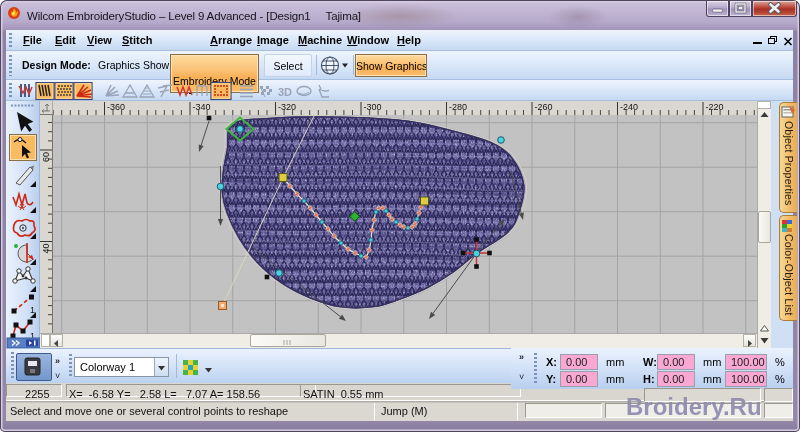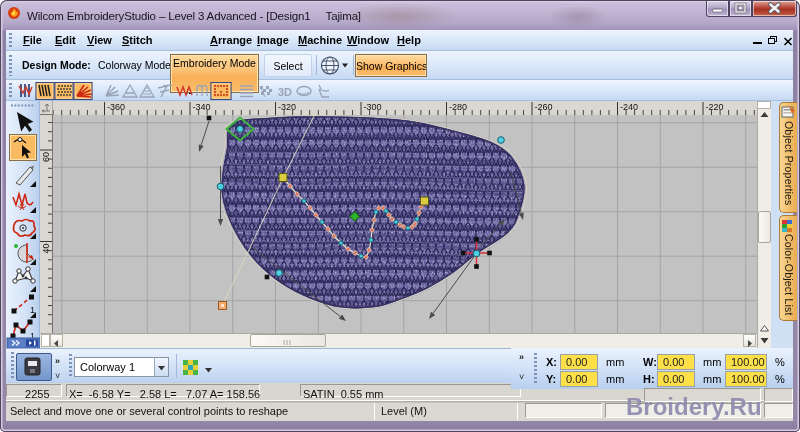--- a/index.html
+++ b/index.html
@@ -28,40 +28,40 @@
 #hruler{position:absolute;left:47px;top:71px;width:705px;height:22px;background:#dad7d0;border-bottom:1px solid #76746e;overflow:hidden;}
 #vruler{position:absolute;left:34px;top:85px;width:13px;height:218px;background:#dad7d0;border-right:1px solid #76746e;overflow:hidden;}
 #rcorner{position:absolute;left:34px;top:71px;width:13px;height:14px;background:#dad7d0;border-right:1px solid #aaa;border-bottom:1px solid #76746e;}
 #canvas{position:absolute;left:47px;top:85px;width:705px;height:218px;background:#c3c2c2;overflow:hidden;}
 .sb{position:absolute;background:#efede6;}
 .sbtn{position:absolute;background:linear-gradient(180deg,#fdfdfb,#e6e4dc);border:1px solid #b5b2a8;}
 .sthumb{position:absolute;background:linear-gradient(90deg,#fbfaf7,#e9e7e0);border:1px solid #a9a69c;border-radius:2px;}
 .rtab{position:absolute;left:773px;width:17.5px;background:linear-gradient(90deg,#f8d893 0%,#f1bc69 55%,#eaad52 100%);border:1px solid #ad7c35;border-right:none;border-radius:5px 0 0 5px;}
 .rtabtxt{position:absolute;left:777px;font-size:10.5px;color:#1a1a1a;writing-mode:vertical-rl;letter-spacing:0.2px;}
 #botbar{position:absolute;left:0;top:318px;width:787px;height:38px;background:linear-gradient(180deg,#ebf2fd 0%,#d4e3f8 45%,#b7cfee 100%);border-top:1px solid #9eb6d8;}
-.field{position:absolute;z-index:3;background:#fde047;border:1px solid #98a0ac;font-size:11px;color:#222;padding:1px 4px 0 5px;}
+.field{position:absolute;z-index:3;background:#f9a8d4;border:1px solid #98a0ac;font-size:11px;color:#222;padding:1px 4px 0 5px;}
 .blbl{position:absolute;z-index:3;font-size:11px;color:#000;font-weight:bold;}
 .nlbl{position:absolute;z-index:3;font-size:11px;color:#000;}
 #status1{position:absolute;left:0;top:353px;width:787px;height:17px;background:#d9d6cf;z-index:1;}
 #status2{position:absolute;left:0;top:370px;width:787px;height:21px;background:#dbd8d1;border-top:1px solid #fff;box-shadow:inset 0 1.5px 0 #b0ada5;}
 .scell{position:absolute;top:1px;height:13px;border:1px solid;border-color:#9a978f #fff #fff #9a978f;font-size:11px;color:#111;padding-top:3px;white-space:pre;}
 #wm{position:absolute;left:620px;top:363px;z-index:6;font-size:24px;font-weight:bold;color:#8f8bae;opacity:0.92;font-family:"Liberation Sans",sans-serif;text-align:center;}
 </style>
 </head>
 <body>
 <div id="win">
  <div id="outer"></div>
  <div id="tsmudge1"></div>
     <div id="tsmudge2"></div>
  <svg id="flame" width="12" height="12" style="position:absolute;left:8px;top:7px;">
       <circle cx="6" cy="6" r="6" fill="#d93f10"></circle>
       <path d="M6,1.5 q2.5,2 1.8,4 q1.4,-0.6 1.6,-1.8 q1.2,2.6 -0.4,4.6 q-1.4,1.8 -3.4,1.4 q-2.2,-0.4 -2.6,-2.6 q-0.3,-1.8 1.2,-3.2 q-0.2,1.2 0.8,1.6 q-0.6,-2.4 1,-4 Z" fill="#ff9d1e"></path>
       <path d="M6,4 q1.4,1.6 0.6,3.2 q-0.5,1.2 -1.7,0.9 q-1.1,-0.3 -1,-1.5 q0.1,-1 1,-1.6 q0.5,-0.4 1.1,-1 Z" fill="#ffe14a"></path>
     </svg>
- <div id="titletext">Wilcom EmbroideryStudio – Level 3 Advanced - [Design1     Tajima]</div>
+ <div id="titletext">Wilcom EmbroideryStudio – Level 9 Advanced - [Design1     Tajima]</div>
  <div class="capbtn" id="btnmin"><svg width="21" height="15">
         <rect x="5.5" y="8" width="10" height="3.2" rx="1.4" fill="#f2f2f4" stroke="#5a5a66" stroke-width="0.7"></rect>
       </svg></div>
  <div class="capbtn" id="btnmax"><svg width="21" height="15">
         <rect x="6" y="3" width="9" height="8" fill="none" stroke="#5a5a66" stroke-width="2.6"></rect>
         <rect x="6" y="3" width="9" height="8" fill="none" stroke="#f2f2f4" stroke-width="1.4"></rect>
         <rect x="8.5" y="5.5" width="4" height="3" fill="#f2f2f4" stroke="#5a5a66" stroke-width="0.5"></rect>
       </svg></div>
  <div class="capbtn" id="btnclose"><svg width="43" height="15">
         <path d="M17.5 3.5 L25.5 10.5 M25.5 3.5 L17.5 10.5" stroke="#5a5a66" stroke-width="4.6" stroke-linecap="round"></path>
@@ -85,22 +85,22 @@
       <div style="position:absolute;left:747px;top:12px;width:9px;height:2px;background:#000;"></div>
       <svg width="12" height="12" style="position:absolute;left:761px;top:5px;">
         <rect x="3.5" y="1.5" width="6" height="5" fill="none" stroke="#000"></rect>
         <rect x="1.5" y="3.5" width="6" height="5" fill="#dce9fb" stroke="#000"></rect>
       </svg>
       <svg width="12" height="12" style="position:absolute;left:776px;top:5px;">
         <path d="M2.5 3 L9.5 10 M9.5 3 L2.5 10" stroke="#000" stroke-width="1.5"></path>
       </svg>
       <div class="grip" style="left:3px;top:25px;height:21px;"></div>
       <div style="position:absolute;left:16px;top:29px;font-size:10.5px;font-weight:bold;text-align:right;">Design Mode:</div>
-      <div style="position:absolute;left:92px;top:29px;font-size:10.5px;">Colorway Mode</div>
-      <div class="obtn" style="left:164px;top:24px;width:89px;height:39px;padding-top:2px;font-size:10.5px;">Embroidery Mode</div>
+      <div style="position:absolute;left:92px;top:29px;font-size:10.5px;">Graphics Show</div>
+      <div class="obtn" style="left:164px;top:24px;width:89px;height:39px;padding-top:20px;font-size:10.5px;">Embroidery Mode</div>
       <div style="position:absolute;left:258px;top:24px;width:48px;height:23px;border:1px solid #c2d2ea;background:linear-gradient(180deg,#f2f7fd,#e0eafa);border-radius:2px;font-size:10.5px;text-align:center;padding-top:5px;">Select</div>
       <div class="sep" style="left:310px;top:25px;height:20px;"></div>
       <svg width="32" height="23" style="position:absolute;left:312px;top:24px;">
         <circle cx="12" cy="11.5" r="8.5" fill="#f2f6fc" stroke="#44546e" stroke-width="1.2"></circle>
         <ellipse cx="12" cy="11.5" rx="4" ry="8.5" fill="none" stroke="#44546e"></ellipse>
         <line x1="3.5" y1="11.5" x2="20.5" y2="11.5" stroke="#44546e"></line>
         <path d="M5 7 H19 M5 16 H19" stroke="#44546e" fill="none"></path>
         <path d="M24 9.5 l6 0 l-3 4 z" fill="#222"></path>
       </svg>
       <div class="sep" style="left:347px;top:25px;height:20px;"></div>
@@ -686,29 +686,29 @@
       <div class="field" style="left:554px;top:341px;width:38px;height:16px;">0.00</div>
       <div class="nlbl" style="left:600px;top:343px;">mm</div>
       <div class="blbl" style="left:637px;top:343px;">H:</div>
       <div class="field" style="left:651px;top:341px;width:38px;height:16px;">0.00</div>
       <div class="nlbl" style="left:697px;top:343px;">mm</div>
       <div class="field" style="left:719px;top:341px;width:42px;height:16px;">100.00</div>
       <div class="nlbl" style="left:769px;top:343px;">%</div>
       <div class="sep" style="left:628px;top:324px;height:30px;"></div>
       <div id="status1">
         <div class="scell" style="left:0px;width:56px;padding-left:12px;">  2255</div>
-        <div class="scell" style="left:60px;width:194px;padding-left:2px;">X=  -6.58 Y=   2.58 L=   7.07 A= 158.56</div>
+        <div class="scell" style="left:60px;width:250px;padding-left:2px;">X=  -6.58 Y=   2.58 L=   7.07 A= 158.56</div>
         <div class="scell" style="left:294px;width:221px;padding-left:2px;">SATIN  0.55 mm</div>
       </div>
       <div style="position:absolute;left:505px;top:318px;width:282px;height:41px;z-index:2;background:linear-gradient(180deg,#ebf2fd 0%,#d4e3f8 45%,#b7cfee 100%);"></div>
       <div id="status2"></div>
       <div class="scell" style="left:519px;top:358px;width:116px;height:32px;z-index:3;background:#dcd9d2;margin-top:48px;">Object 1: Complex Fill</div>
       <div class="scell" style="left:638px;top:358px;width:117px;height:14px;z-index:3;background:#dcd9d2;"></div>
       <div class="scell" style="left:758px;top:358px;width:29px;height:14px;z-index:3;background:#dcd9d2;"></div>
       <div class="scell" style="left:519px;top:373px;width:77px;height:15px;z-index:3;background:#efeee9;"></div>
       <div class="scell" style="left:599px;top:373px;width:156px;height:15px;z-index:3;background:#efeee9;"></div>
       <div class="scell" style="left:758px;top:373px;width:29px;height:15px;z-index:3;background:#efeee9;"></div>
       <div style="position:absolute;left:4px;top:375px;font-size:11px;color:#111;">Select and move one or several control points to reshape</div>
       <div style="position:absolute;left:368px;top:373px;width:1px;height:17px;background:#9a978f;border-right:1px solid #fff;"></div>
-      <div style="position:absolute;left:375px;top:375px;font-size:11px;color:#111;">Level (M)</div>
+      <div style="position:absolute;left:375px;top:375px;font-size:11px;color:#111;">Jump (M)</div>
       <div style="position:absolute;left:511px;top:373px;width:1px;height:17px;background:#9a978f;border-right:1px solid #fff;"></div>
       <div id="wm">Broidery.Ru</div>
     </div>
   </div>
 </body></html>

